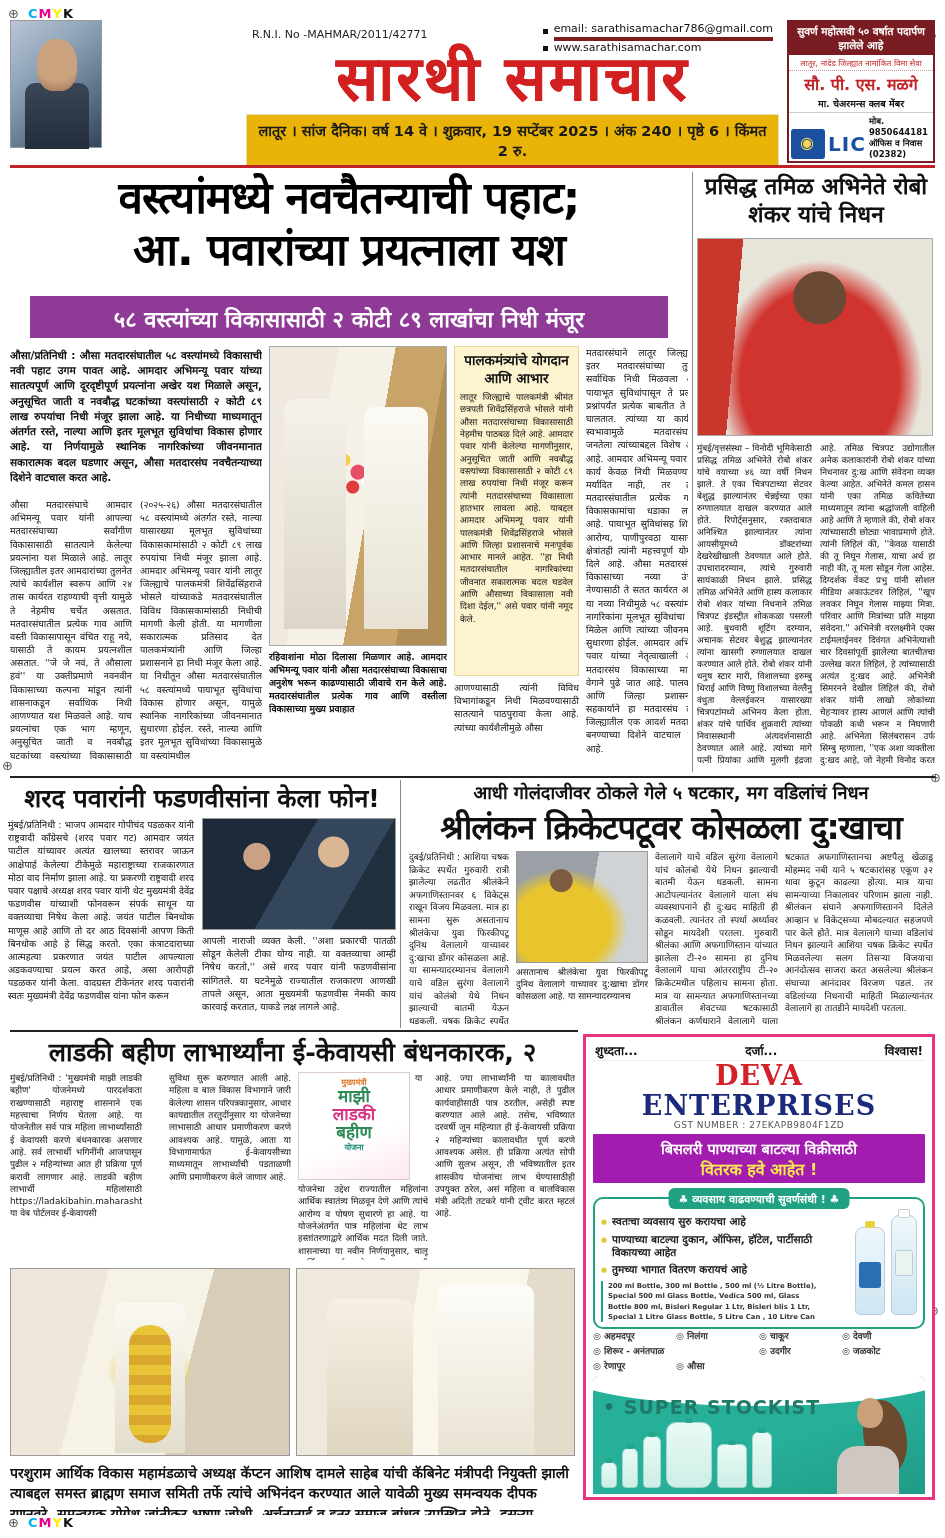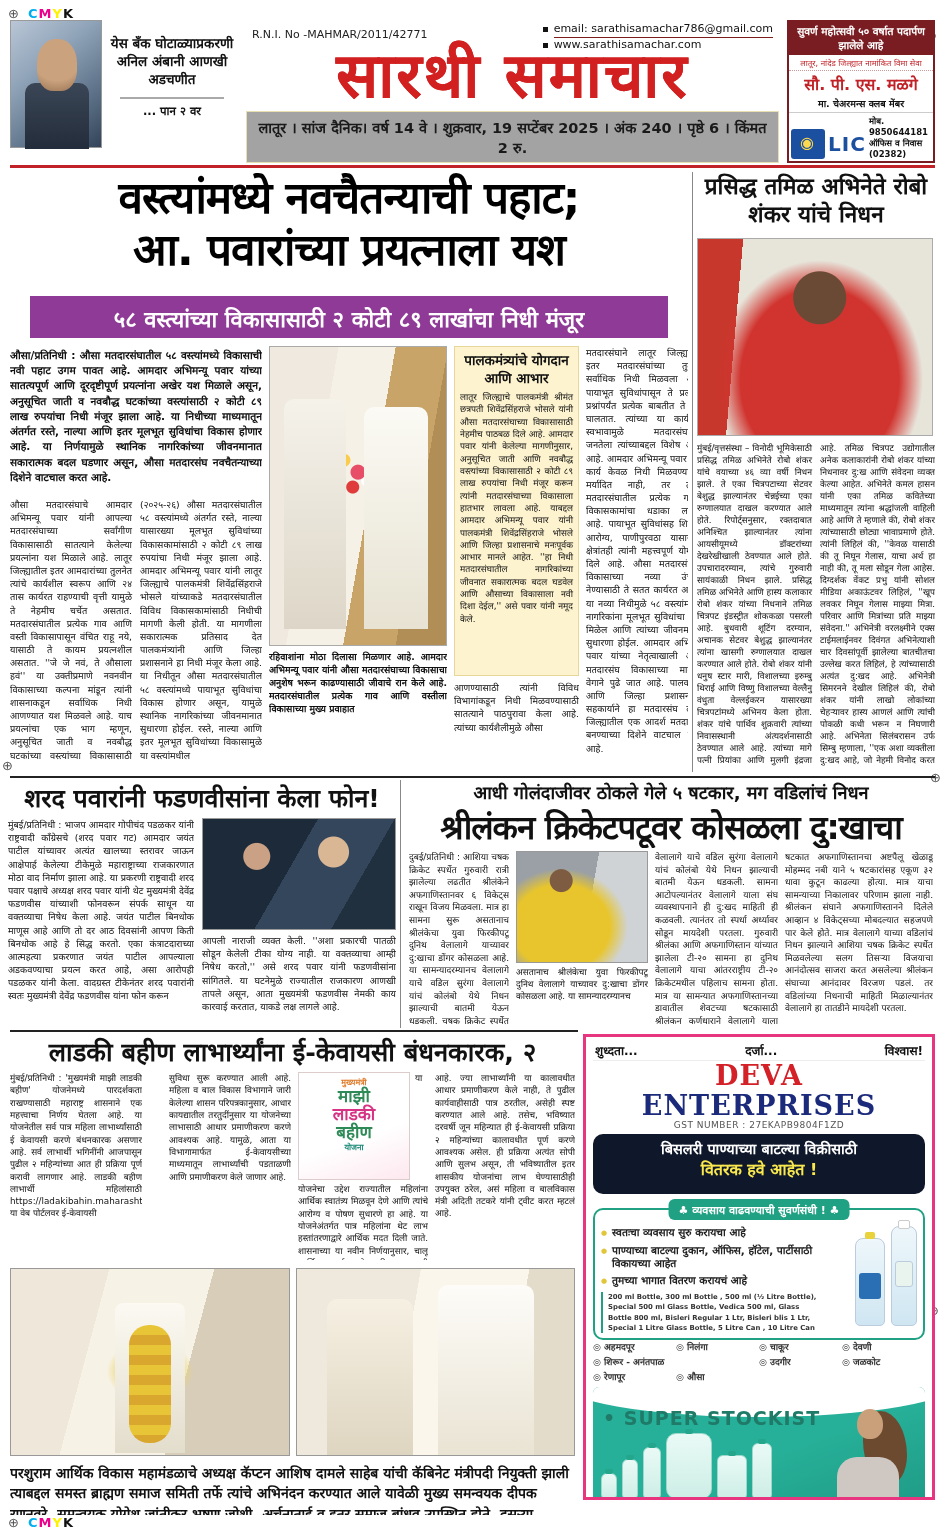--- a/index.html
+++ b/index.html
@@ -23,24 +23,24 @@
   .teaser-text { font-weight:bold; font-size:13.5px; text-align:center; line-height:1.35; padding-top:14px; width:128px;}
   .teaser-rule { border:0; border-top:2px solid #aaa; margin:8px 12px 5px; }
   .teaser-page { font-size:11.5px; font-weight:bold; }
 
   .mast { flex:1; padding:0 8px; text-align:center; position:relative;}
   .mast-top { display:flex; justify-content:space-between; align-items:flex-start; padding:2px 6px 0;}
   .rni { font-size:11px; color:#222; padding-top:6px;}
   .contact { text-align:left; font-size:11px; line-height:1.35;}
   .contact .row{display:flex; align-items:center; gap:6px;}
   .contact .sq{width:5px;height:5px;background:#111;display:inline-block;flex:none;}
-  .contact .u{border-bottom:1px solid #7f1d1d;}
+  .contact .u{border-bottom:4px solid #7f1d1d;}
   .mast-title { color:#d21f1f; font-weight:bold; font-size:62px; line-height:1.0; letter-spacing:2px; margin-top:-8px;
      font-family:"DejaVu Serif", serif; text-shadow:0 0 0 #d21f1f;}
-  .dateline { margin-top:4px; background:#a3a3a3; border:1px solid #e8dfb0; font-weight:bold; font-size:14.5px; padding:5px 4px; color:#1a1a1a;}
+  .dateline { margin-top:4px; background:#eab308; border:1px solid #e8dfb0; font-weight:bold; font-size:14.5px; padding:5px 4px; color:#1a1a1a;}
 
   .licad { width:148px; border:2px solid #7a1d22; flex:none; font-size:9px; text-align:center; overflow:hidden;}
   .licad-banner { background:#7a1d22; color:#fff; font-weight:bold; font-size:10.5px; padding:3px 2px; line-height:1.3;}
   .licad-tag { color:#c02227; font-size:8px; padding:2px 1px; border-bottom:1px dotted #c99;}
   .licad-name { color:#c02227; font-weight:bold; font-size:16px; padding:2px 0;}
   .licad-title { font-weight:bold; font-size:9.5px; border-bottom:1px solid #ccc; padding-bottom:2px;}
   .licad-mid { display:flex; align-items:center; gap:3px; padding:3px 2px; }
   .licbox { width:34px; height:30px; background:#1b4fa0; border-radius:3px; position:relative; flex:none;}
   .licbox:after{content:"◉"; color:#ffd94d; font-size:16px; position:absolute; left:9px; top:4px;}
   .licword { color:#1b4fa0; font-weight:bold; font-size:20px; letter-spacing:1px;}
@@ -152,21 +152,21 @@
   .bphoto.p2:before{content:"";position:absolute;left:30px;top:30px;width:86px;height:158px;background:linear-gradient(180deg,#f6f0e3,#ded5c0);border-radius:10px 10px 0 0;}
   .bphoto.p2:after{content:"";position:absolute;right:40px;top:16px;width:96px;height:172px;background:linear-gradient(180deg,#fdfcf8,#e9e3d3);border-radius:10px 10px 0 0;}
   .bcaption { font-weight:bold; font-size:14px; text-align:left; line-height:1.45; margin-top:7px; height:52px; overflow:hidden;}
 
   
   .deva { flex:1; border:3px solid #e8357f; background:#fff; height:466px; padding:5px 7px; overflow:hidden; text-align:center;}
   .deva-top { display:flex; justify-content:space-between; font-weight:bold; font-size:12px; border-bottom:1px solid #eee; padding:0 2px 1px;}
   .deva-name { font-family:"DejaVu Serif", serif; font-weight:bold; font-size:27px; letter-spacing:1px; line-height:1.1;}
   .deva-name .red{color:#d42027;} .deva-name .blue{color:#1b2a7b;}
   .deva-gst { font-size:9px; color:#555; letter-spacing:.5px; margin-bottom:4px;}
-  .deva-green { background:#0f172a; border-radius:10px; padding:4px 4px 14px; color:#fff; font-weight:bold;}
+  .deva-green { background:#a21caf; border-radius:1px; padding:4px 4px 3px; color:#fff; font-weight:bold;}
   .deva-green .l1{font-size:14.5px;} .deva-green .l2{color:#f9e94e; font-size:16px;}
   .deva-offer { border:2px solid #21a183; border-radius:10px; margin-top:14px; padding:12px 6px 5px; position:relative; text-align:left;}
   .deva-pill { position:absolute; left:50%; top:-11px; transform:translateX(-50%); background:#21a183; color:#fff; font-weight:bold;
       font-size:11px; padding:3px 10px; border-radius:6px; white-space:nowrap;}
   .deva-bullets { width:215px;}
   .deva-bullet { font-size:10.5px; font-weight:bold; line-height:1.25; margin:4px 0; padding-left:11px; position:relative; color:#222;}
   .deva-bullet:before{content:"●"; color:#e2c63a; font-size:7px; position:absolute; left:0; top:3px;}
   .deva-sizes { font-size:6.9px; font-weight:bold; color:#333; border-left:2px solid #21a183; padding-left:5px; margin-top:5px; line-height:1.5; width:218px; text-align:left;}
   .deva-bottles { position:absolute; right:6px; top:16px; display:flex; gap:6px; align-items:flex-end;}
   .bottle { background:linear-gradient(180deg,#eef7fb, #cfe6f2); border:1px solid #bcd; border-radius:8px 8px 5px 5px; position:relative;}
@@ -201,25 +201,20 @@
   <div class="reg" style="right:8px;top:28px;">⊕</div>
   <div class="reg" style="left:2px;top:758px;">⊕</div>
   <div class="reg" style="right:4px;top:770px;">⊕</div>
   <div class="reg" style="right:6px;bottom:220px;">⊕</div>
   <div class="cmyk" style="left:28px;bottom:8px;"><span class="c">C</span><span class="m">M</span><span class="y">Y</span><span class="k">K</span></div>
   <div class="reg" style="left:8px;bottom:8px;">⊕</div>
 
   <div class="header">
     <div class="teaser">
       <div class="teaser-photo"></div>
-      <div class="teaser-text">
-        <div>येस बँक घोटाळ्याप्रकरणी अनिल अंबानी आणखी अडचणीत</div>
-        <hr class="teaser-rule">
-        <div class="teaser-page">... पान २ वर</div>
-      </div>
     </div>
 
     <div class="mast">
       <div class="mast-top">
         <div class="rni">R.N.I. No -MAHMAR/2011/42771</div>
         <div class="contact">
           <div class="row">
               <span class="sq"></span>
               <span class="u">email: sarathisamachar786@gmail.com</span>
             </div>

